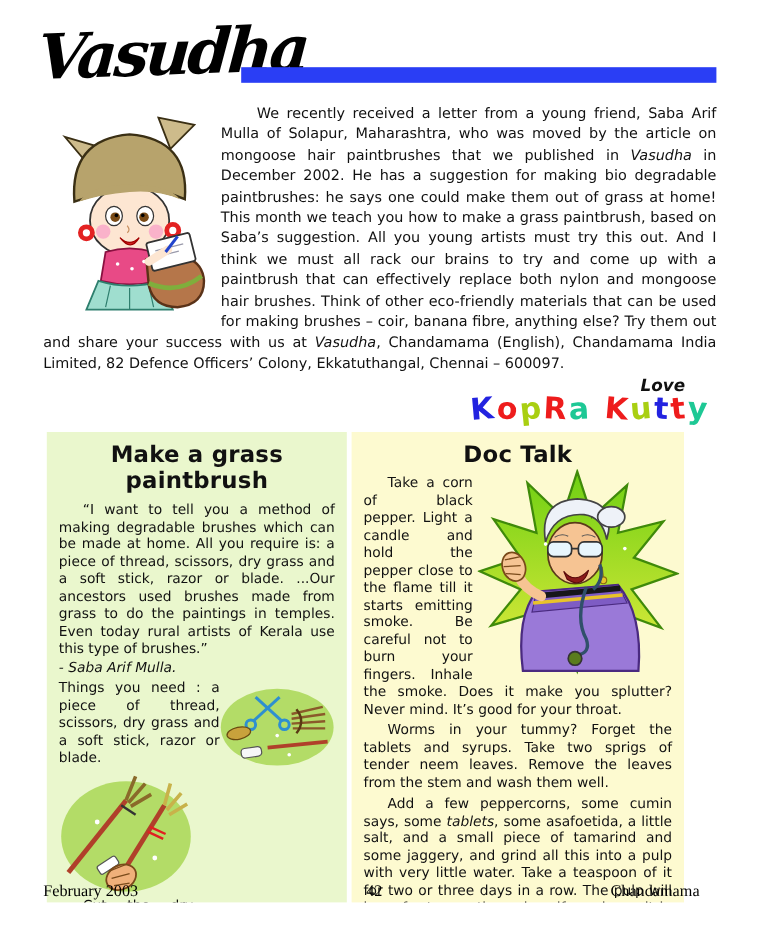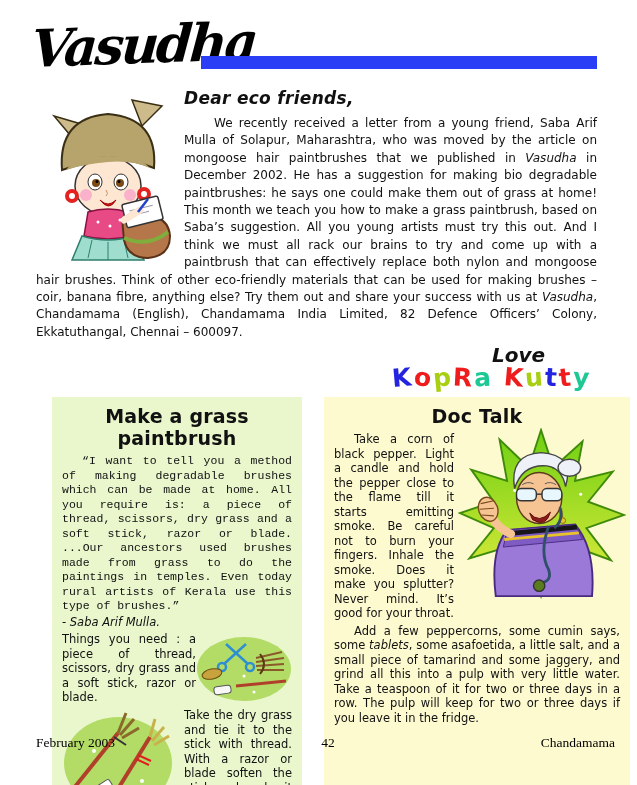--- a/index.html
+++ b/index.html
@@ -17,43 +17,43 @@
     color:#000;
   }
   .blue-bar { position:absolute; left:201px; top:56px; width:396px; height:13px; background:#2a3ef5; }
   
   .intro { margin:0 40px 0 36px; position:relative; }
   .girl-float { float:left; width:140px; height:172px; margin:2px 8px 2px 0; }
   .salutation { font-size:17px; font-weight:bold; font-style:italic; margin:2px 0 7px 0; letter-spacing:0.3px; }
   .intro-text { font-size:12px; line-height:17.4px; text-align:justify; text-indent:30px; }
   .intro-text i { font-style:italic; }
   .signature { clear:right; text-align:right; margin:2px 6px 0 0; }
-  .love { font-size:20px; font-weight:bold; font-style:italic; margin-right:46px; }
+  .love { font-size:14px; font-weight:bold; font-style:italic; margin-right:20px; }
   .kopra { font-size:25px; font-weight:bold; letter-spacing:2px; line-height:26px; margin-top:-2px; }
   .kopra span { display:inline-block; }
   
-  .columns { margin:6px 0 0 52px; display:flex; gap:22px; }
+  .columns { margin:6px 0 0 39px; display:flex; gap:4px; }
   .box { height:392px; overflow:hidden; padding:8px 10px; }
   .box-left { width:250px; background:#eaf7cd; }
-  .box-right { width:306px; background:#fdfad0; }
+  .box-right { width:277px; background:#fdfad0; }
   .box h2 { font-size:19px; text-align:center; letter-spacing:0.2px; margin-bottom:5px; }
   .box p { font-size:11.5px; line-height:14.5px; text-align:justify; }
   .indent { text-indent:20px; }
-  .quote { margin-bottom:1px;font-family:Liberation Mono, monospace; }
+  .quote { margin-bottom:1px; }
   .attrib { text-align:right; font-style:italic; margin:0 4px 3px 0; }
-  .steprow { display:flex; align-items:center; }
+  .steprow { display:flex; align-items:flex-end; }
   .steprow p { flex:1; }
   .steprow .art { flex:none; }
   .mt2 { margin-top:2px; }
   
   .doctor-float { float:right; width:168px; height:172px; margin:-4px -6px 2px 4px; }
   .docp { margin-bottom:3px; }
   
   .footer {
-    position:absolute; left:36px; right:22px; bottom:34px;
+    position:absolute; left:36px; right:54px; bottom:34px;
     display:flex; justify-content:space-between;
     font-family:"Liberation Serif", serif; font-size:13.5px; color:#000;
   }
 </style>
 </head>
 <body>
 
 <div class="page">
 
   <div class="masthead">
@@ -89,21 +89,20 @@
       <path d="M86,128 Q132,118 134,146 Q134,166 112,168 Q92,168 88,150 Z" fill="#b5764a" stroke="#5a3218" stroke-width="2"></path>
       <path d="M88,148 Q112,158 132,142" stroke="#7fae3c" stroke-width="4" fill="none"></path>
       <g transform="rotate(-14 106 122)">
         <rect x="88" y="110" width="37" height="24" fill="#fff" stroke="#333" stroke-width="1.5" rx="2"></rect>
         <path d="M94,118 h24 M94,123 h19" stroke="#99a" stroke-width="1"></path>
       </g>
       <path d="M88,130 Q98,124 104,120" stroke="#fde6d2" stroke-width="7" fill="none" stroke-linecap="round"></path>
       <line x1="102" y1="122" x2="112" y2="109" stroke="#2244cc" stroke-width="2.5"></line>
     </svg>
 
-    <div class="salutation">Dear eco friends,</div>
     <p class="intro-text"><span>We recently received a letter from a young friend, Saba Arif Mulla of Solapur, Maharashtra, who was moved by the article on mongoose hair paintbrushes that we published in </span><i>Vasudha</i><span> in December 2002. He has a suggestion for making bio degradable paintbrushes: he says one could make them out of grass at home! This month we teach you how to make a grass paintbrush, based on Saba’s suggestion. All you young artists must try this out. And I think we must all rack our brains to try and come up with a paintbrush that can effectively replace both nylon and mongoose hair brushes. Think of other eco-friendly materials that can be used for making brushes – coir, banana fibre, anything else? Try them out and share your success with us at </span><i>Vasudha</i><span>, Chandamama (English), Chandamama India Limited, 82 Defence Officers’ Colony, Ekkatuthangal, Chennai – 600097.</span></p>
 
     <div class="signature">
       <div class="love">Love</div>
       <div class="kopra"><span style="color: rgb(35, 35, 224); transform: rotate(-5deg);">K</span><span style="color: rgb(238, 28, 28); transform: rotate(4deg);">o</span><span style="color: rgb(169, 207, 18); transform: rotate(-6deg);">p</span><span style="color: rgb(238, 28, 28); transform: rotate(3deg);">R</span><span style="color: rgb(30, 200, 149); transform: rotate(-3deg);">a</span><span style="color: rgb(0, 0, 0);">&nbsp;</span><span style="color: rgb(238, 28, 28); transform: rotate(5deg);">K</span><span style="color: rgb(169, 207, 18); transform: rotate(-5deg);">u</span><span style="color: rgb(35, 35, 224); transform: rotate(3deg);">t</span><span style="color: rgb(238, 28, 28); transform: rotate(-6deg);">t</span><span style="color: rgb(30, 200, 149); transform: rotate(4deg);">y</span></div>
     </div>
   </div>
 
   <div class="columns">
 
@@ -148,21 +147,20 @@
             <path d="M76,48 l13,6 M74,52 l13,6" stroke="#e02020" stroke-width="2"></path>
           </g>
           <rect x="32" y="76" width="18" height="8" rx="2" fill="#fff" stroke="#555" transform="rotate(-33 41 80)"></rect>
           <g>
             <ellipse cx="52" cy="90" rx="13" ry="10" fill="#f0b07a" stroke="#7a4a1a" stroke-width="1.5" transform="rotate(-28 52 90)"></ellipse>
             <path d="M42,85 l15,-6 M44,91 l15,-4 M46,97 l13,-2" stroke="#7a4a1a" stroke-width="1.1" fill="none"></path>
           </g>
           <circle cx="32" cy="44" r="2" fill="#fff"></circle>
             <circle cx="80" cy="74" r="2" fill="#fff"></circle>
         </svg>
-        <p>Take the dry grass and tie it to the stick with thread. With a razor or blade soften the stick and make it level.</p>
       </div>
 
       <div class="steprow mt2">
         <p class="indent">Cut the dry grass level and shape it as you want. Make sure that the grass you choose is not too dry because dry grass will break while painting.</p>
         <svg class="art" width="118" height="88" viewBox="0 0 118 88">
           <ellipse cx="62" cy="46" rx="52" ry="36" fill="#a9d85c"></ellipse>
           <g transform="rotate(-6 60 38)">
             <rect x="14" y="6" width="88" height="60" fill="#fff" stroke="#333" stroke-width="2" rx="2"></rect>
             <g>
               <ellipse cx="66" cy="38" rx="22" ry="15" fill="#aac6ee" stroke="#4a6ab0"></ellipse>
@@ -221,20 +219,21 @@
             <path d="M24,80 l14,-3 M23,86 l15,-1 M25,92 l13,1" stroke="#7a4a1a" stroke-width="1.1" fill="none"></path>
           </g>
           <g>
             <path d="M108,84 Q112,98 102,106 M96,104 Q86,132 96,150 Q100,162 88,164" stroke="#30506a" stroke-width="3" fill="none"></path>
             <circle cx="86" cy="167" r="6" fill="#5a7c1e" stroke="#333" stroke-width="1.5"></circle>
           </g>
         </g>
       </svg>
 
       <p class="docp indent">Take a corn of black pepper. Light a candle and hold the pepper close to the flame till it starts emitting smoke. Be careful not to burn your fingers. Inhale the smoke. Does it make you splutter? Never mind. It’s good for your throat.</p>
+      <p class="docp indent">Worms in your tummy? Forget the tablets and syrups. Take two sprigs of tender neem leaves. Remove the leaves from the stem and wash them well.</p>
       <p class="docp indent"><span>Add a few peppercorns, some cumin says, some </span><i>tablets</i><span>, some asafoetida, a little salt, and a small piece of tamarind and some jaggery, and grind all this into a pulp with very little water. Take a teaspoon of it for two or three days in a row. The pulp will keep for two or three days if you leave it in the fridge.</span></p>
     </div>
   </div>
 
   <div class="footer">
     <span>February 2003</span>
     <span>42</span>
     <span>Chandamama</span>
   </div>
 

